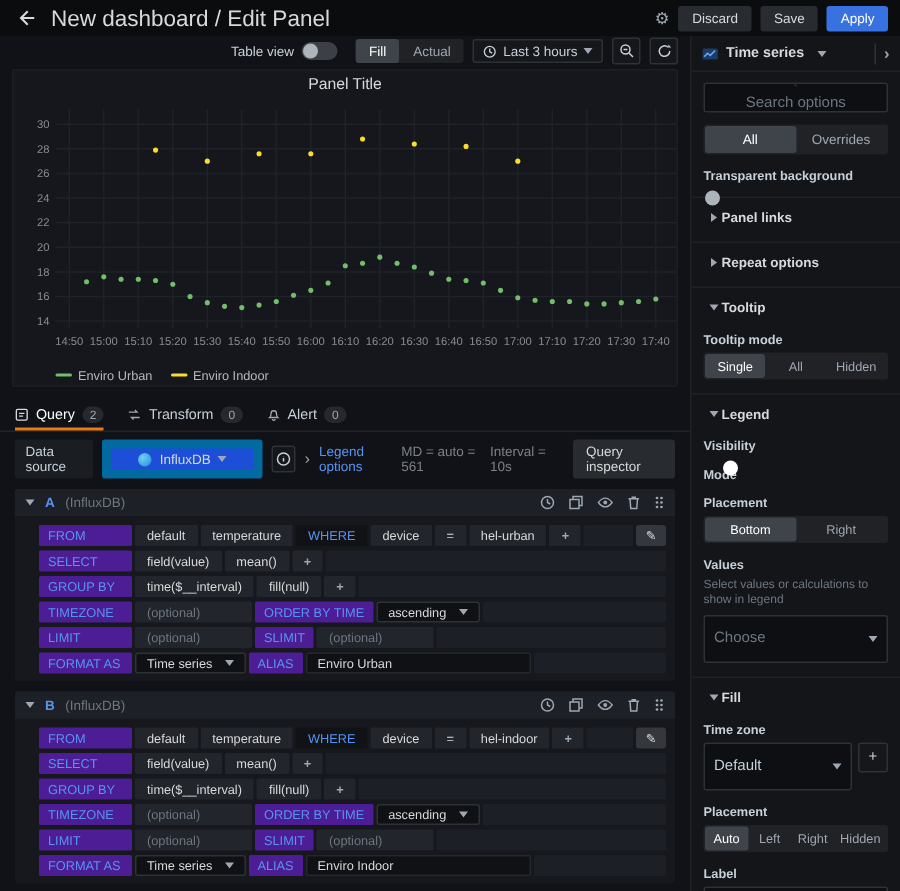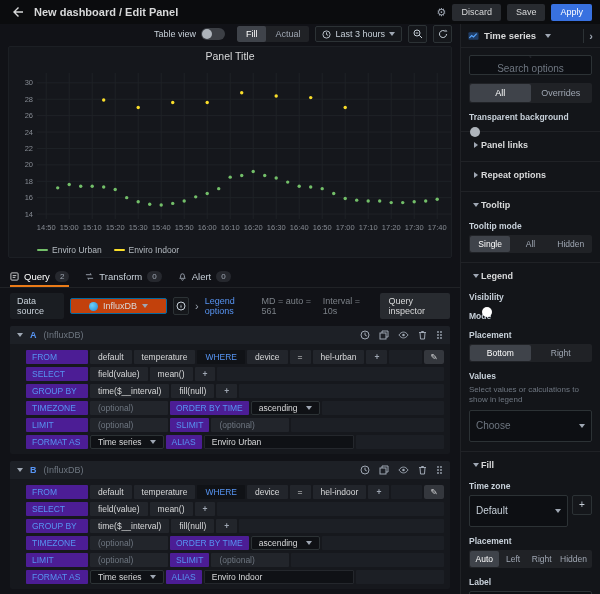--- a/index.html
+++ b/index.html
@@ -3,21 +3,21 @@
 <meta charset="utf-8">
 <style>
   * { margin:0; padding:0; box-sizing:border-box; }
   html,body { width:600px; height:594px; overflow:hidden; background:#111217; color:#d8d9da;
     font-family:"Liberation Sans", sans-serif; font-size:10px; }
   svg { display:block; }
 
   
   .topbar { height:24px; background:#0b0c0e; display:flex; align-items:center; gap:8px; padding:0 8px; }
   .back-btn { width:18px; height:18px; display:flex; align-items:center; justify-content:center; cursor:pointer; }
-  .tb-title { font-size:11px; font-weight:700; color:#d8d9da; }
+  .tb-title { font-size:15px; font-weight:400; color:#d8d9da; }
   .tb-right { margin-left:auto; display:flex; align-items:center; gap:6px; }
   .tb-btn { height:17px; padding:0 9px; border-radius:2px; background:#282b30; color:#d8d9da;
     font-size:9px; display:flex; align-items:center; cursor:pointer; }
   .tb-btn.primary { background:#3871e0; color:#fff; }
   .gear { color:#9fa7b3; font-size:11px; cursor:pointer; }
 
   .main { display:flex; height:570px; }
   .left-col { width:460px; display:flex; flex-direction:column; }
 
   
@@ -42,21 +42,21 @@
 
   
   .tabs { display:flex; gap:16px; padding:0 10px; border-bottom:1px solid #202226; height:22px; align-items:stretch; }
   .tab { display:flex; align-items:center; gap:5px; font-size:9.5px; color:#c7d0d9; border-bottom:2px solid transparent; cursor:pointer; }
   .tab.active { border-bottom-color:#eb7b18; color:#fff; }
   .badge { background:#26282e; color:#9fa7b3; font-size:8px; border-radius:7px; padding:1px 5px; }
 
   
   .ds-row { display:flex; align-items:center; gap:6px; padding:5px 10px; font-size:9px; }
   .ds-label { background:#1a1d22; color:#c7d0d9; padding:3px 7px; border-radius:2px; }
-  .ds-select { display:flex; align-items:center; gap:5px; background:#c2410c; border:1px solid #0369a1;
+  .ds-select { display:flex; align-items:center; gap:5px; background:#1d4ed8; border:6px solid #0369a1;
     border-radius:2px; padding:2px 18px; cursor:pointer; }
   .influx-dot { width:9px; height:9px; border-radius:50%; background:radial-gradient(circle at 35% 35%, #6fd0f6, #1f8bd8); }
   .qo-link { color:#5794f2; font-weight:500; cursor:pointer; }
   .qo-meta { color:#7b8087; }
   .spacer { flex:1; }
   .qi-btn { background:#282b30; border-radius:2px; padding:3px 9px; color:#d8d9da; cursor:pointer; }
 
   
   .qcard { margin:2px 10px 5px; background:#16181d; border-radius:2px; }
   .qhead { height:18px; background:#1d2026; display:flex; align-items:center; gap:7px; padding:0 7px;

